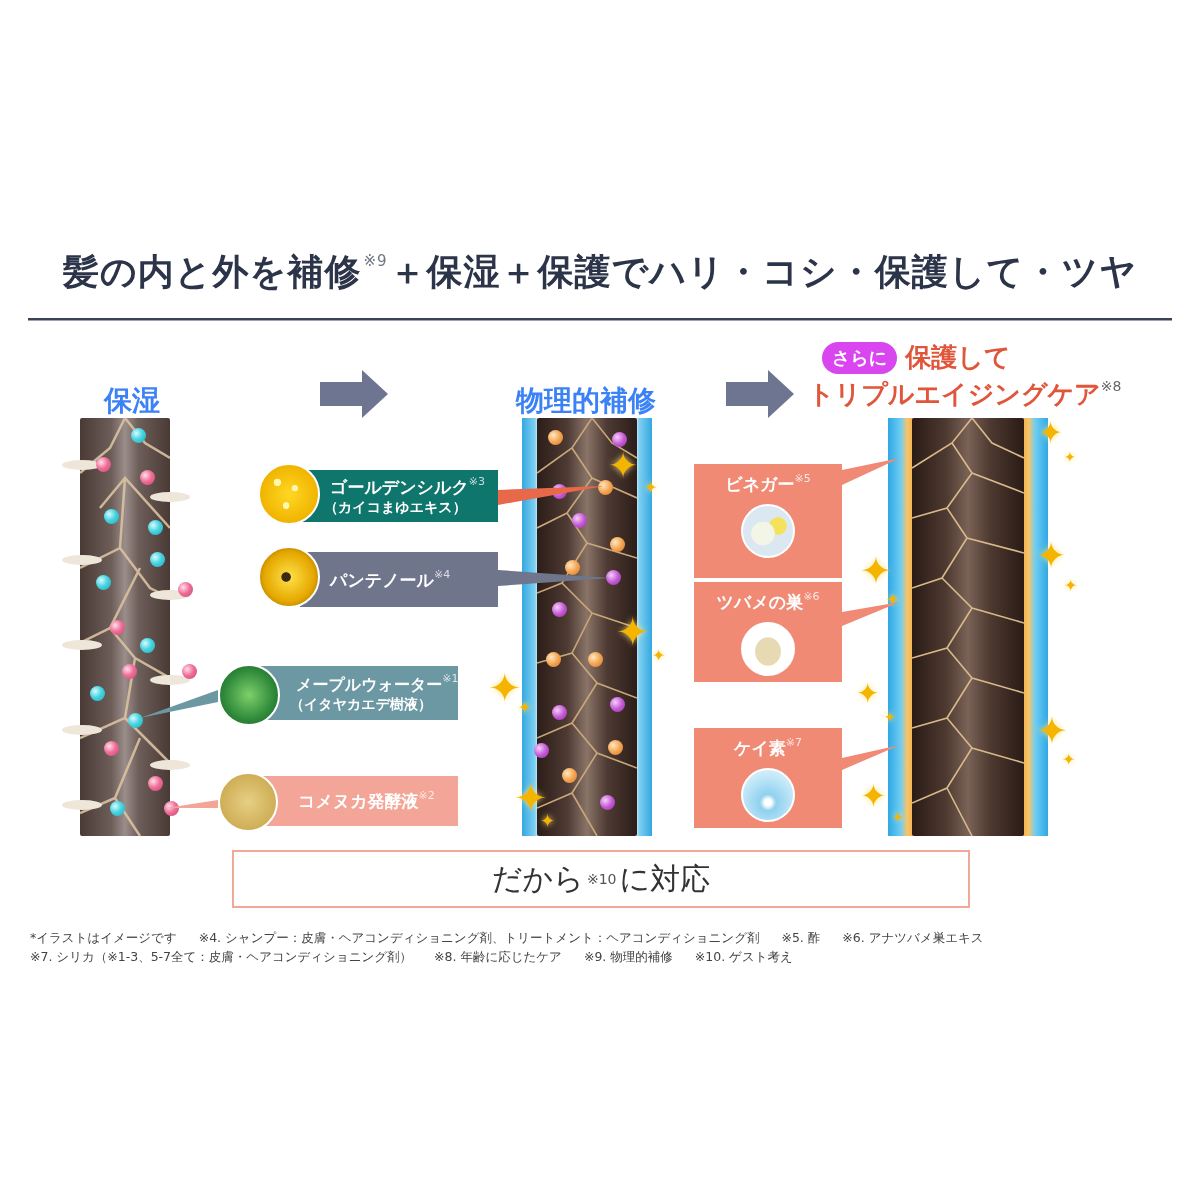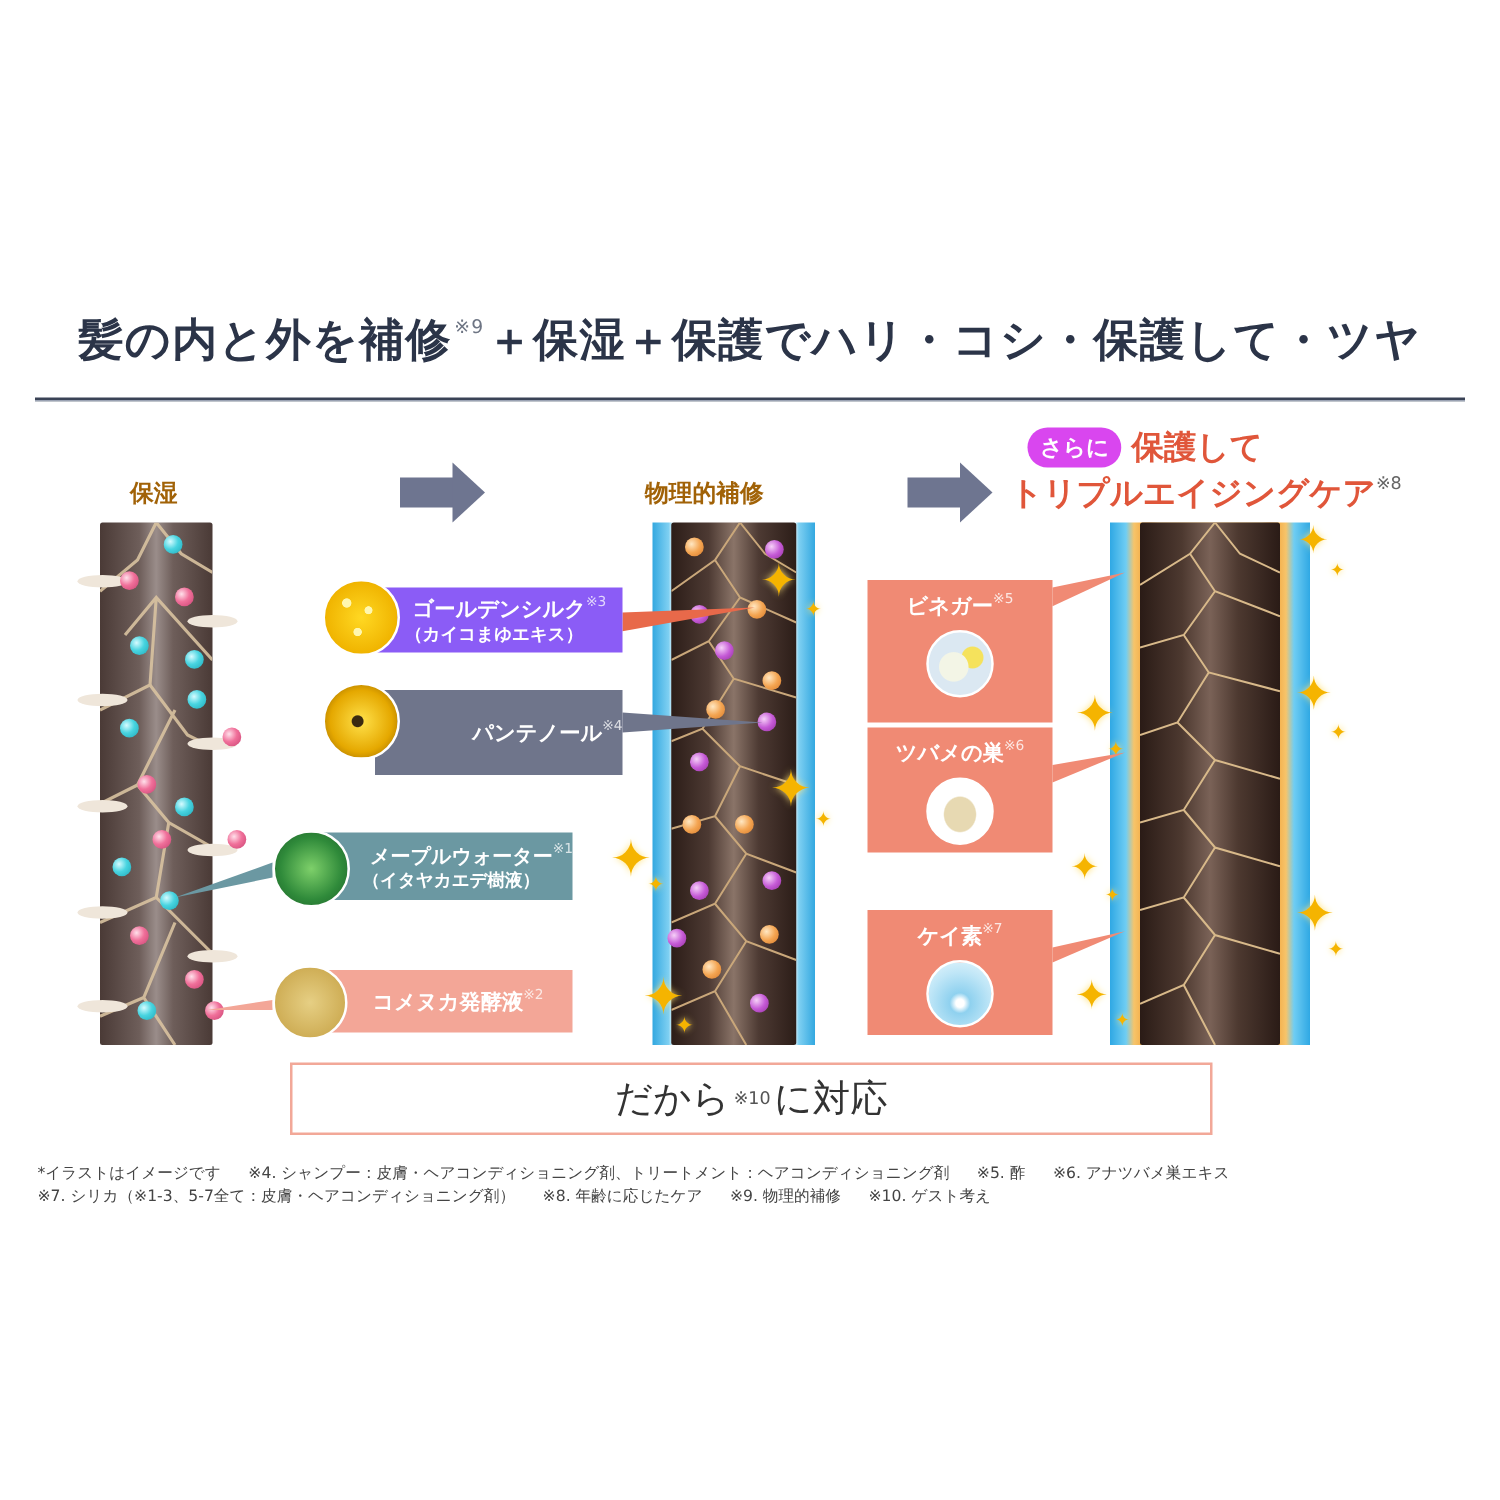--- a/index.html
+++ b/index.html
@@ -6,21 +6,21 @@
   html, body { width: 1200px; height: 1200px; background: #ffffff; overflow: hidden; }
   body { position: relative; font-family: "DejaVu Sans", "Liberation Sans", sans-serif; color: #3a3a3a; }
   .abs { position: absolute; }
 
   
   .headline { left: 0; top: 248px; width: 1200px; text-align: center; font-size: 36px; font-weight: bold; color: #2b3448; letter-spacing: 1px; white-space: nowrap; }
   .headline sup { font-size: 15px; font-weight: normal; color: #6e7584; vertical-align: 18px; margin: 0 2px; }
   .rule { left: 28px; top: 318px; width: 1144px; height: 3px; background: #3a4356; border-bottom: 1px solid #9aa2b3; }
 
   
-  .stage-label { font-size: 19px; color: #a16207; font-weight: bold; white-space: nowrap; font-family: Liberation Serif, serif; }
+  .stage-label { font-size: 28px; color: #3b82f6; font-weight: bold; white-space: nowrap; font-family: Liberation Serif, serif; }
   .arrow { width: 70px; height: 48px; }
   .arrow .shaft { position: absolute; left: 0; top: 12px; width: 44px; height: 24px; background: #6e7590; }
   .arrow .head { position: absolute; left: 42px; top: 0; width: 0; height: 0; border-top: 24px solid transparent; border-bottom: 24px solid transparent; border-left: 26px solid #6e7590; }
 
   .title3 { left: 800px; top: 340px; width: 370px; color: #e0563a; font-weight: bold; white-space: nowrap; }
   .title3 .line1 { display: flex; align-items: center; gap: 8px; margin-left: 22px; }
   .pill { background: #d946ef; color: #fff; border-radius: 18px; padding: 4px 10px; font-size: 18px; font-weight: bold; }
   .title3 .big { font-size: 26px; }
   .title3 .line2 { font-size: 26px; margin-top: 2px; margin-left: 8px; }
   .title3 sup { font-size: 14px; color: #666; font-weight: normal; vertical-align: 12px; }
@@ -42,23 +42,23 @@
   .dot.purple { background: radial-gradient(circle at 35% 35%, #f6d0f8 0%, #c55ad6 50%, #94309f 100%); }
 
   .sparkle { position: absolute; color: #f5b400; text-shadow: 0 0 6px #ffe27a; line-height: 1; }
 
   
   .callout { display: flex; align-items: center; color: #fff; }
   .callout .txt { font-weight: bold; white-space: nowrap; }
   .callout sup { font-size: 11px; opacity: 0.75; font-weight: normal; vertical-align: 8px; }
   .callout .sub { font-size: 14px; font-weight: bold; display: block; }
 
-  .c-silk { left: 300px; top: 470px; width: 198px; height: 52px; background: #8b5cf6; padding-left: 16px; flex-direction: column; align-items: flex-start; justify-content: center; }
+  .c-silk { left: 300px; top: 470px; width: 198px; height: 52px; background: #0f766e; padding-left: 16px; flex-direction: column; align-items: flex-start; justify-content: center; }
   .c-silk .txt { font-size: 17px; }
-  .c-panth { left: 300px; top: 552px; width: 198px; height: 68px; background: #6f758b; padding-left: 16px; justify-content: flex-end; }
+  .c-panth { left: 300px; top: 552px; width: 198px; height: 55px; background: #6f758b; padding-left: 16px; }
   .c-panth .txt { font-size: 17px; }
   .c-maple { left: 258px; top: 666px; width: 200px; height: 54px; background: #6b98a2; padding-left: 20px; flex-direction: column; align-items: flex-start; justify-content: center; }
   .c-maple .txt { font-size: 16px; }
   .c-rice { left: 258px; top: 776px; width: 200px; height: 50px; background: #f3a697; padding-left: 22px; }
   .c-rice .txt { font-size: 17px; }
 
   .thumb-silk { left: 258px; top: 463px; width: 62px; height: 62px; background: radial-gradient(circle at 30% 30%, #fff7b0 0 6%, transparent 7%), radial-gradient(circle at 60% 40%, #fff7b0 0 6%, transparent 7%), radial-gradient(circle at 45% 70%, #fff7b0 0 6%, transparent 7%), radial-gradient(circle, #ffd823 0%, #f0b400 70%, #d99400 100%); }
   .thumb-panth { left: 258px; top: 546px; width: 62px; height: 62px; background: radial-gradient(circle at 45% 50%, #3a2a10 0 10%, transparent 12%), radial-gradient(circle, #ffe14a 0%, #e5a800 60%, #8a5a00 100%); }
   .thumb-maple { left: 218px; top: 664px; width: 62px; height: 62px; background: radial-gradient(circle, #7ed06a 0%, #2f8a3a 60%, #1e5e28 100%); }
   .thumb-rice { left: 218px; top: 772px; width: 60px; height: 60px; background: radial-gradient(circle, #e6cf84 0%, #cfae56 70%, #b89440 100%); }

